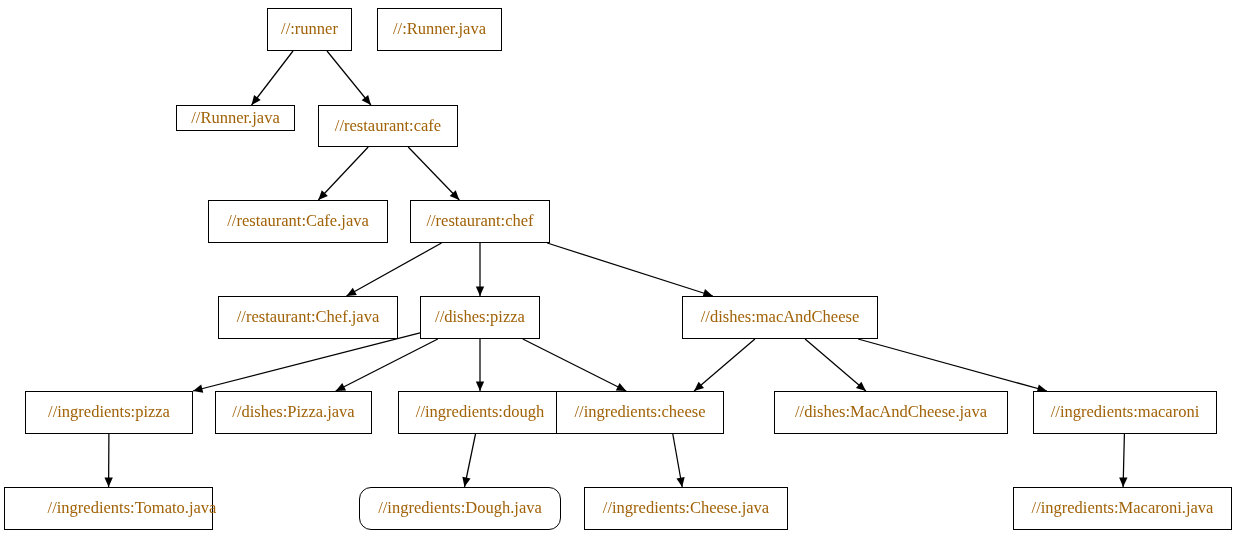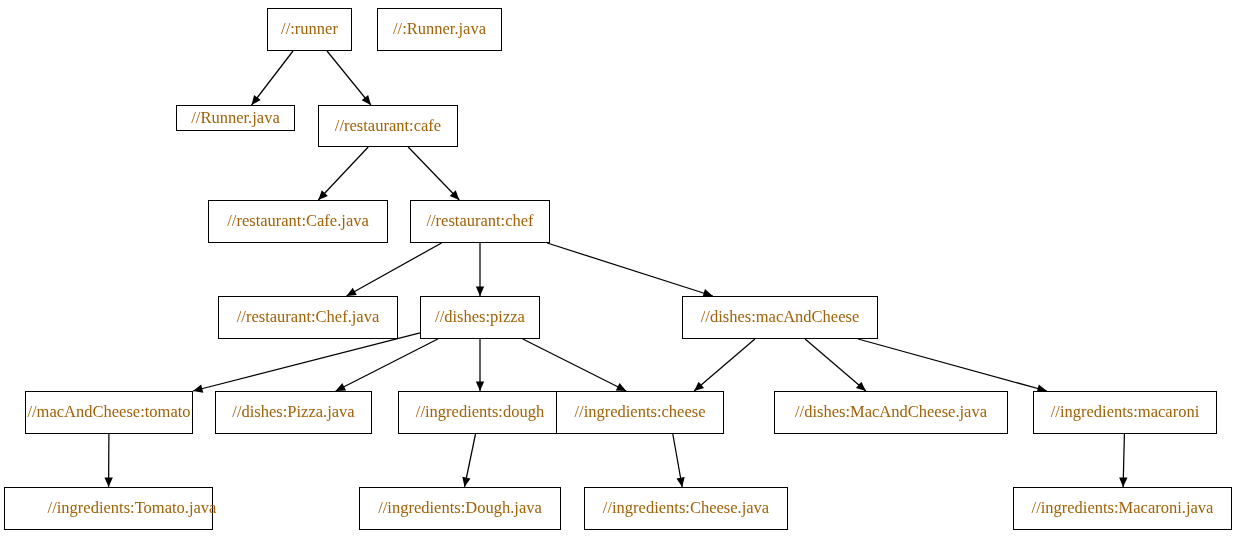--- a/index.html
+++ b/index.html
@@ -94,41 +94,41 @@
       <div class="node" style="left: 218px; top: 296px; width: 180px; height: 43px;">
         <span>//restaurant:Chef.java</span>
       </div>
       <div class="node" style="left: 420px; top: 296px; width: 120px; height: 43px;">
         <span>//dishes:pizza</span>
       </div>
       <div class="node" style="left: 682px; top: 296px; width: 196px; height: 43px;">
         <span>//dishes:macAndCheese</span>
       </div>
       <div class="node" style="left: 25px; top: 391px; width: 168px; height: 43px;">
-        <span>//macAndCheese:tomato</span>
+        <span>//ingredients:pizza</span>
       </div>
       <div class="node" style="left: 215px; top: 391px; width: 157px; height: 43px;">
         <span>//dishes:Pizza.java</span>
       </div>
       <div class="node" style="left: 398px; top: 391px; width: 164px; height: 43px;">
         <span>//ingredients:dough</span>
       </div>
       <div class="node" style="left: 556px; top: 391px; width: 168px; height: 43px;">
         <span>//ingredients:cheese</span>
       </div>
       <div class="node" style="left: 774px; top: 391px; width: 234px; height: 43px;">
         <span>//dishes:MacAndCheese.java</span>
       </div>
       <div class="node" style="left: 1033px; top: 391px; width: 184px; height: 43px;">
         <span>//ingredients:macaroni</span>
       </div>
       <div class="node" style="left: 4px; top: 487px; width: 209px; height: 43px; padding-left: 47px;">
         <span>//ingredients:Tomato.java</span>
       </div>
-      <div class="node" style="left: 359px; top: 487px; width: 202px; height: 43px;">
+      <div class="node" style="left: 359px; top: 487px; width: 202px; height: 43px; border-radius: 12px;">
         <span>//ingredients:Dough.java</span>
       </div>
       <div class="node" style="left: 584px; top: 487px; width: 204px; height: 43px;">
         <span>//ingredients:Cheese.java</span>
       </div>
       <div class="node" style="left: 1013px; top: 487px; width: 219px; height: 43px;">
         <span>//ingredients:Macaroni.java</span>
       </div>
     </div>
 </div>

